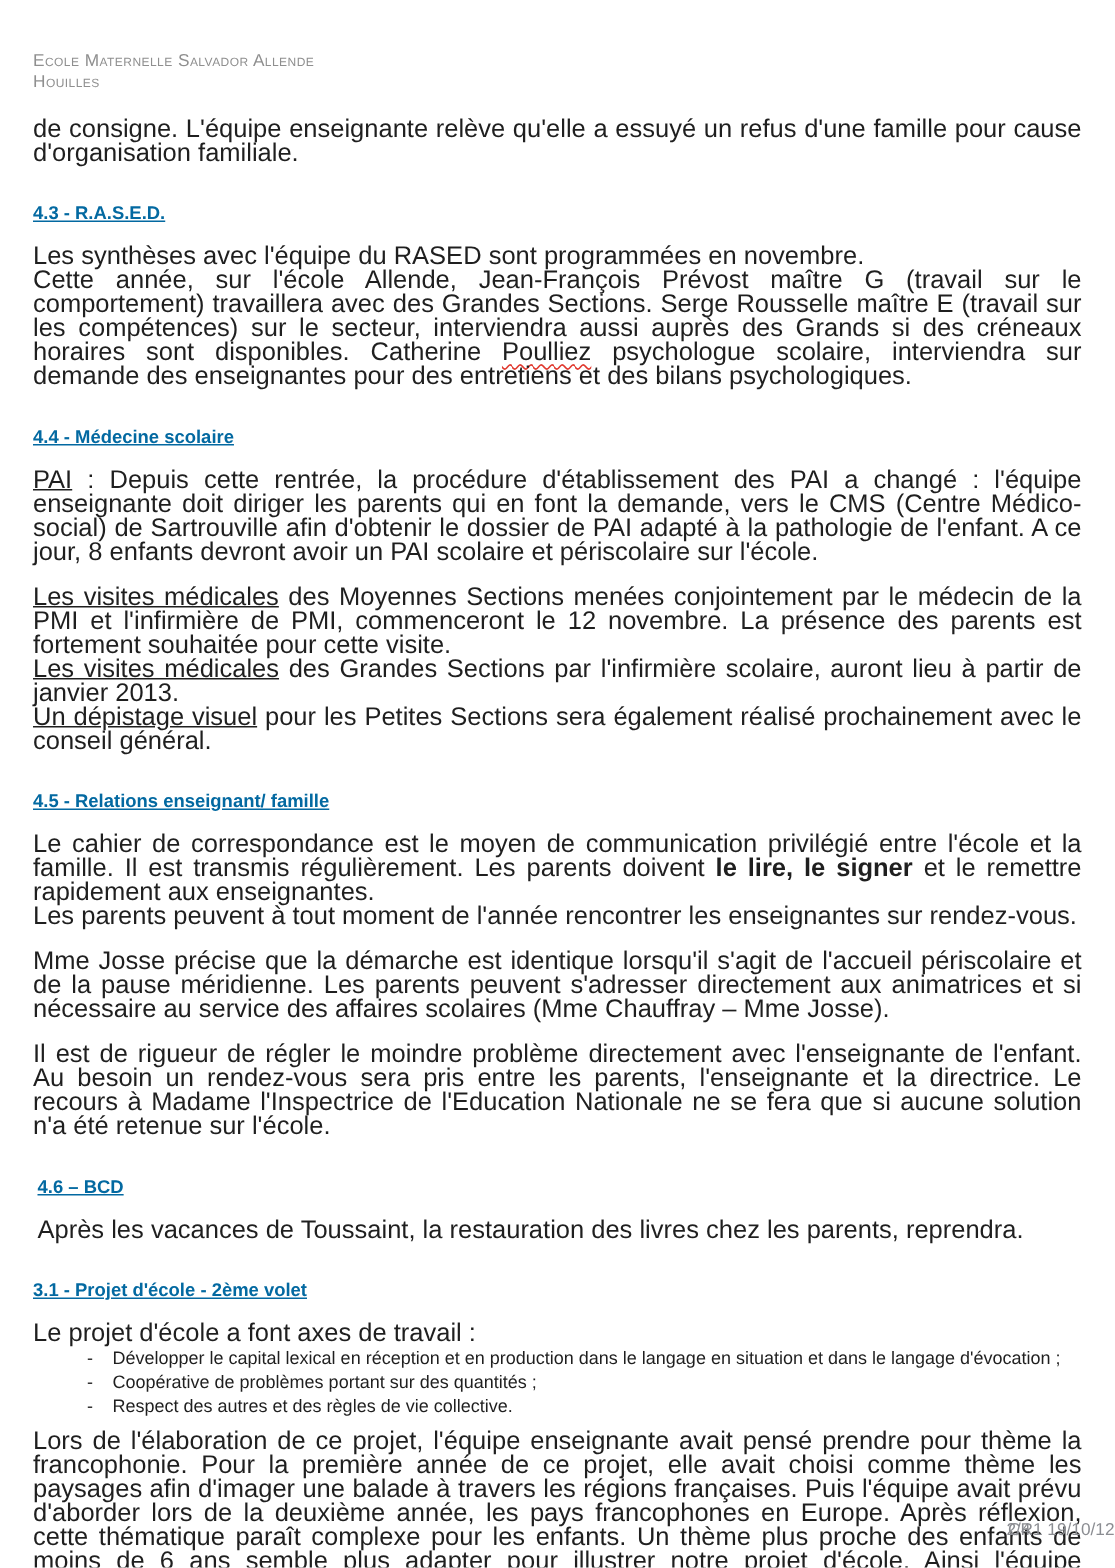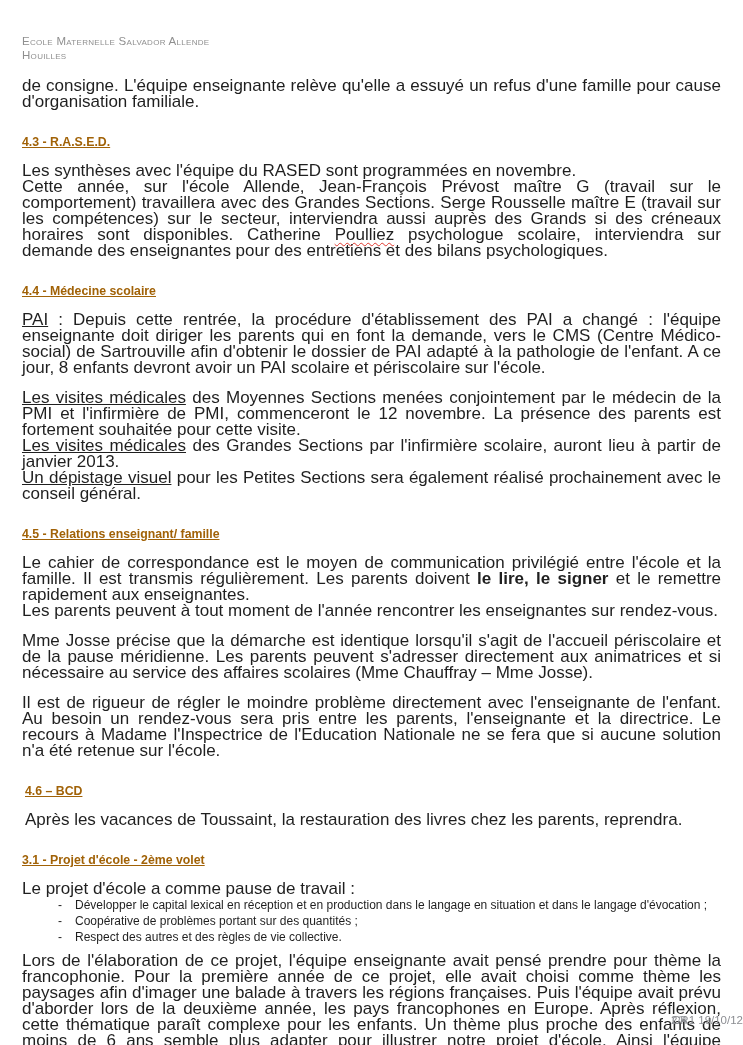--- a/index.html
+++ b/index.html
@@ -37,21 +37,21 @@
     text-justify: inter-word;
   }
   .para.tight { margin-bottom: 0; }
 
   h3.hd {
     margin: 24px 0 13px 0;
     font-size: 12.3px;
     line-height: 16px;
     font-weight: bold;
     text-decoration: underline;
-    color: #a16207;
+    color: #0369a1;
   }
   .ind { padding-left: 3px; }
 
   .dlist { margin: 0 0 8px 0; }
   .li {
     position: relative;
     padding-left: 53px;
     font-size: 12px;
     line-height: 16px;
     text-align: justify;
@@ -96,21 +96,21 @@
       <h3 class="hd"><span>4.4 - Médecine scolaire</span></h3>
       <p class="para"><span class="u">PAI</span><span> : Depuis cette rentrée, la procédure d'établissement des PAI a changé : l'équipe enseignante doit diriger les parents qui en font la demande, vers le CMS (Centre Médico-social) de Sartrouville afin d'obtenir le dossier de PAI adapté à la pathologie de l'enfant. A ce jour, 8 enfants devront avoir un PAI scolaire et périscolaire sur l'école.</span></p>
       <p class="para"><span class="u">Les visites médicales</span><span> des Moyennes Sections menées conjointement par le médecin de la PMI et l'infirmière de PMI, commenceront le 12 novembre. La présence des parents est fortement souhaitée pour cette visite.</span><br><span class="u">Les visites médicales</span><span> des Grandes Sections par l'infirmière scolaire, auront lieu à partir de janvier 2013.</span><br><span class="u">Un dépistage visuel</span><span> pour les Petites Sections sera également réalisé prochainement avec le conseil général.</span></p>
       <h3 class="hd"><span>4.5 - Relations enseignant/ famille</span></h3>
       <p class="para"><span>Le cahier de correspondance est le moyen de communication privilégié entre l'école et la famille. Il est transmis régulièrement. Les parents doivent </span><span class="b">le lire, le signer</span><span> et le remettre rapidement aux enseignantes.</span><br><span>Les parents peuvent à tout moment de l'année rencontrer les enseignantes sur rendez-vous.</span></p>
       <p class="para"><span>Mme Josse précise que la démarche est identique lorsqu'il s'agit de l'accueil périscolaire et de la pause méridienne. Les parents peuvent s'adresser directement aux animatrices et si nécessaire au service des affaires scolaires (Mme Chauffray – Mme Josse).</span></p>
       <p class="para"><span>Il est de rigueur de régler le moindre problème directement avec l'enseignante de l'enfant. Au besoin un rendez-vous sera pris entre les parents, l'enseignante et la directrice. Le recours à Madame l'Inspectrice de l'Education Nationale ne se fera que si aucune solution n'a été retenue sur l'école.</span></p>
       <h3 class="hd ind"><span>4.6 – BCD</span></h3>
       <p class="para ind"><span>Après les vacances de Toussaint, la restauration des livres chez les parents, reprendra.</span></p>
       <h3 class="hd"><span>3.1 - Projet d'école - 2ème volet</span></h3>
-      <p class="para tight"><span>Le projet d'école a comme pause de travail :</span></p>
+      <p class="para tight"><span>Le projet d'école a font axes de travail :</span></p>
       <div class="dlist">
         <div class="li"><span>Développer le capital lexical en réception et en production dans le langage en situation et dans le langage d'évocation ;</span></div>
         <div class="li"><span>Coopérative de problèmes portant sur des quantités ;</span></div>
         <div class="li"><span>Respect des autres et des règles de vie collective.</span></div>
       </div>
       <p class="para"><span>Lors de l'élaboration de ce projet, l'équipe enseignante avait pensé prendre pour thème la francophonie. Pour la première année de ce projet, elle avait choisi comme thème les paysages afin d'imager une balade à travers les régions françaises. Puis l'équipe avait prévu d'aborder lors de la deuxième année, les pays francophones en Europe. Après réflexion, cette thématique paraît complexe pour les enfants. Un thème plus proche des enfants de moins de 6 ans semble plus adapter pour illustrer notre projet d'école. Ainsi l'équipe s'accorde autour de la thématique des personnages de contes et d'histoires, soit : Période 2 : Le loup ; Période 3 : Princesses, princes, rois et reines ; Période 4 : Sorcières et dragons ; Période 5 : Géants et ogres</span></p>
       <h3 class="hd ind"><span>4.8 – Coopérative</span></h3>
     </div>
 
   <div class="doc-footer">

